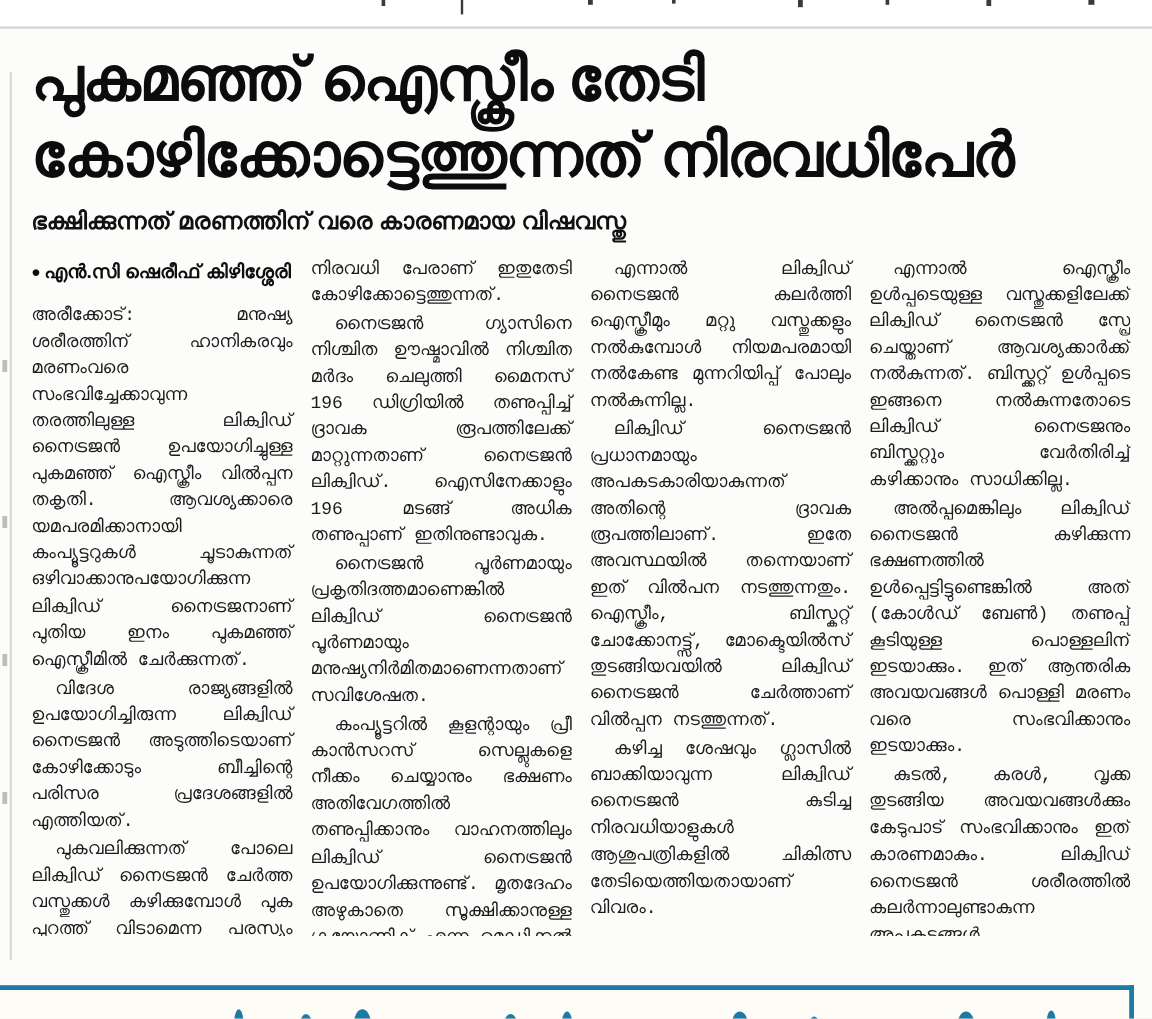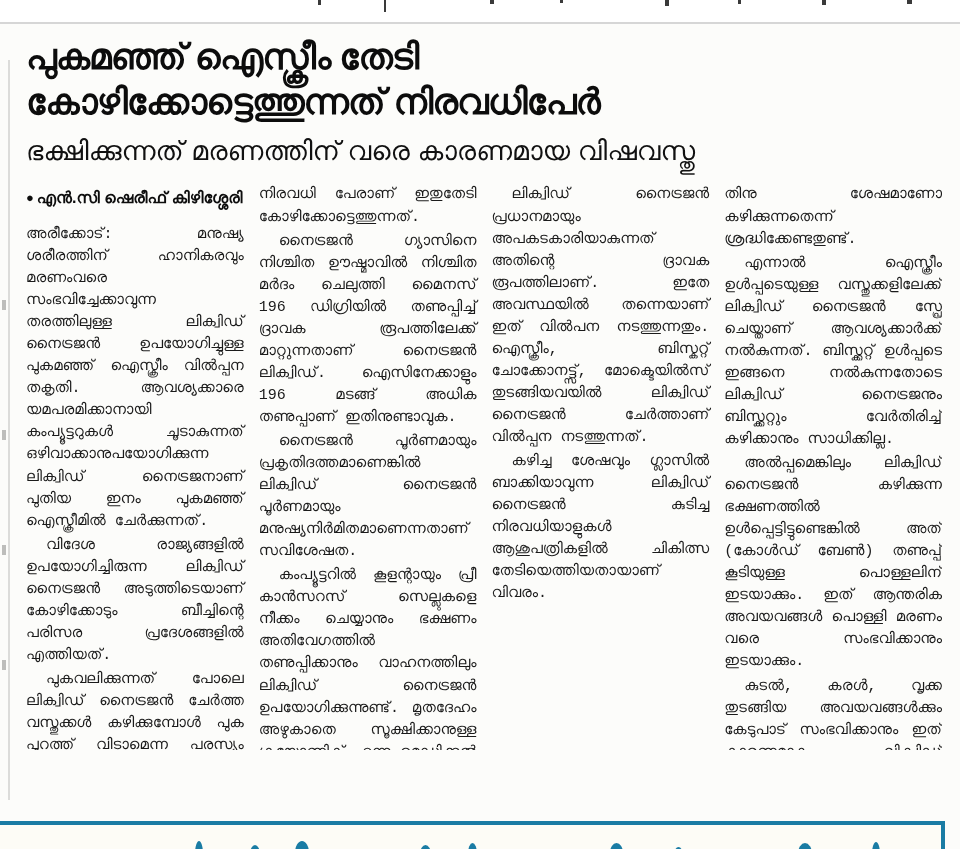--- a/index.html
+++ b/index.html
@@ -11,25 +11,25 @@
   
   .top-strip{position:absolute;top:0;left:0;width:960px;height:24px;background:#fff;}
   .top-rule{position:absolute;top:22px;left:0;width:960px;height:2px;background:#d6d6d6;}
   .speck{position:absolute;top:0;background:#3a3a3a;}
   
   .left-edge{position:absolute;top:60px;left:8px;width:2px;height:740px;background:#dcdcda;}
   .left-tick{position:absolute;left:2px;width:4px;height:10px;background:#bdbdbb;}
   
   .article{position:absolute;top:34px;left:26px;width:916px;}
   .headline{
-    font-weight:bold;color:#0c0c0c;font-size:36px;line-height:1.26;
+    font-weight:bold;color:#0c0c0c;font-size:51px;line-height:1.26;
     letter-spacing:-1px;
   }
   .subheadline{
-    font-weight:normal;color:#111;font-size:27px;line-height:1.25;margin-top:10px;
+    font-weight:bold;color:#111;font-size:20px;line-height:1.25;margin-top:10px;
   }
   .columns{
     display:grid;grid-template-columns:repeat(4,1fr);column-gap:15px;
     margin-top:16px;height:566px;overflow:hidden;
     font-size:15px;line-height:1.47;color:#1b1b1b;text-align:justify;
   }
   .byline{font-weight:bold;font-size:16px;color:#0d0d0d;margin:2px 0 14px 0;text-align:left;}
   .byline .dot{font-size:13px;vertical-align:1px;margin-right:3px;}
   .para{margin:0 0 2px 0;word-break:break-word;font-family:Liberation Mono, monospace;}
   .para.indent{text-indent:20px;}
@@ -87,27 +87,27 @@
 
       <div class="col">
         <p class="para">നിരവധി പേരാണ് ഇതുതേടി കോഴിക്കോട്ടെത്തുന്നത്.</p>
         <p class="para indent">നൈട്രജൻ ഗ്യാസിനെ നിശ്ചിത ഊഷ്മാവിൽ നിശ്ചിത മർദം ചെലുത്തി മൈനസ് 196 ഡിഗ്രിയിൽ തണുപ്പിച്ച് ദ്രാവക രൂപത്തിലേക്ക് മാറ്റുന്നതാണ് നൈട്രജൻ ലിക്വിഡ്. ഐസിനേക്കാളും 196 മടങ്ങ് അധിക തണുപ്പാണ് ഇതിനുണ്ടാവുക.</p>
         <p class="para indent">നൈട്രജൻ പൂർണമായും പ്രകൃതിദത്തമാണെങ്കിൽ ലിക്വിഡ് നൈട്രജൻ പൂർണമായും മനുഷ്യനിർമിതമാണെന്നതാണ് സവിശേഷത.</p>
         <p class="para indent">കംപ്യൂട്ടറിൽ കൂളന്റായും പ്രീ കാൻസറസ് സെല്ലുകളെ നീക്കം ചെയ്യാനും ഭക്ഷണം അതിവേഗത്തിൽ തണുപ്പിക്കാനും വാഹനത്തിലും ലിക്വിഡ് നൈട്രജൻ ഉപയോഗിക്കുന്നുണ്ട്. മൃതദേഹം അഴുകാതെ സൂക്ഷിക്കാനുള്ള ക്രയോണിക്സ് എന്ന മെഡിക്കൽ പ്രക്രിയക്കും ഇത് ഉപയോഗിക്കുന്നു.</p>
 
       </div>
 
       <div class="col">
+        <p class="para indent">എന്നാൽ ലിക്വിഡ് നൈട്രജൻ കലർത്തി ഐസ്ക്രീമും മറ്റു വസ്തുക്കളും നൽകുമ്പോൾ നിയമപരമായി നൽകേണ്ട മുന്നറിയിപ്പ് പോലും നൽകുന്നില്ല.</p>
         <p class="para indent">ലിക്വിഡ് നൈട്രജൻ പ്രധാനമായും അപകടകാരിയാകുന്നത് അതിന്റെ ദ്രാവക രൂപത്തിലാണ്. ഇതേ അവസ്ഥയിൽ തന്നെയാണ് ഇത് വിൽപന നടത്തുന്നതും. ഐസ്ക്രീം, ബിസ്കറ്റ് ചോക്കോനട്ട്സ്, മോക്ടെയിൽസ് തുടങ്ങിയവയിൽ ലിക്വിഡ് നൈട്രജൻ ചേർത്താണ് വിൽപ്പന നടത്തുന്നത്.</p>
         <p class="para indent">കഴിച്ച ശേഷവും ഗ്ലാസിൽ ബാക്കിയാവുന്ന ലിക്വിഡ് നൈട്രജൻ കുടിച്ച നിരവധിയാളുകൾ ആശുപത്രികളിൽ ചികിത്സ തേടിയെത്തിയതായാണ് വിവരം.</p>
 
       </div>
 
       <div class="col">
-        <p class="para">തിനു ശേഷമാണോ കഴിക്കുന്നതെന്ന് ശ്രദ്ധിക്കേണ്ടതുണ്ട്.</p>
         <p class="para indent">എന്നാൽ ഐസ്ക്രീം ഉൾപ്പടെയുള്ള വസ്തുക്കളിലേക്ക് ലിക്വിഡ് നൈട്രജൻ സ്പ്രേ ചെയ്താണ് ആവശ്യക്കാർക്ക് നൽകുന്നത്. ബിസ്ക്കറ്റ് ഉൾപ്പടെ ഇങ്ങനെ നൽകുന്നതോടെ ലിക്വിഡ് നൈട്രജനും ബിസ്ക്കറ്റും വേർതിരിച്ച് കഴിക്കാനും സാധിക്കില്ല.</p>
         <p class="para indent">അൽപ്പമെങ്കിലും ലിക്വിഡ് നൈട്രജൻ കഴിക്കുന്ന ഭക്ഷണത്തിൽ ഉൾപ്പെട്ടിട്ടുണ്ടെങ്കിൽ അത് (കോൾഡ് ബേൺ) തണുപ്പ് കൂടിയുള്ള പൊള്ളലിന് ഇടയാക്കും. ഇത് ആന്തരിക അവയവങ്ങൾ പൊള്ളി മരണം വരെ സംഭവിക്കാനും ഇടയാക്കും.</p>
         <p class="para indent">കുടൽ, കരൾ, വൃക്ക തുടങ്ങിയ അവയവങ്ങൾക്കും കേടുപാട് സംഭവിക്കാനും ഇത് കാരണമാകും. ലിക്വിഡ് നൈട്രജൻ ശരീരത്തിൽ കലർന്നാലുണ്ടാകുന്ന അപകടങ്ങൾ അറിയാതെയാണ് മോഹിപ്പിക്കുന്ന പരസ്യവാചകങ്ങളിൽ വഞ്ചിതരായി പുകമഞ്ഞ് ഐസ്ക്രീം ഭക്ഷിക്കാൻ ആളുകളെത്തുന്നത്.</p>
       </div>
 
     </div>
   </div>
 
   <div class="bottom-box">
     <span class="frag" style="left:195px;width:8px;height:26px;bottom:-14px;"></span>

